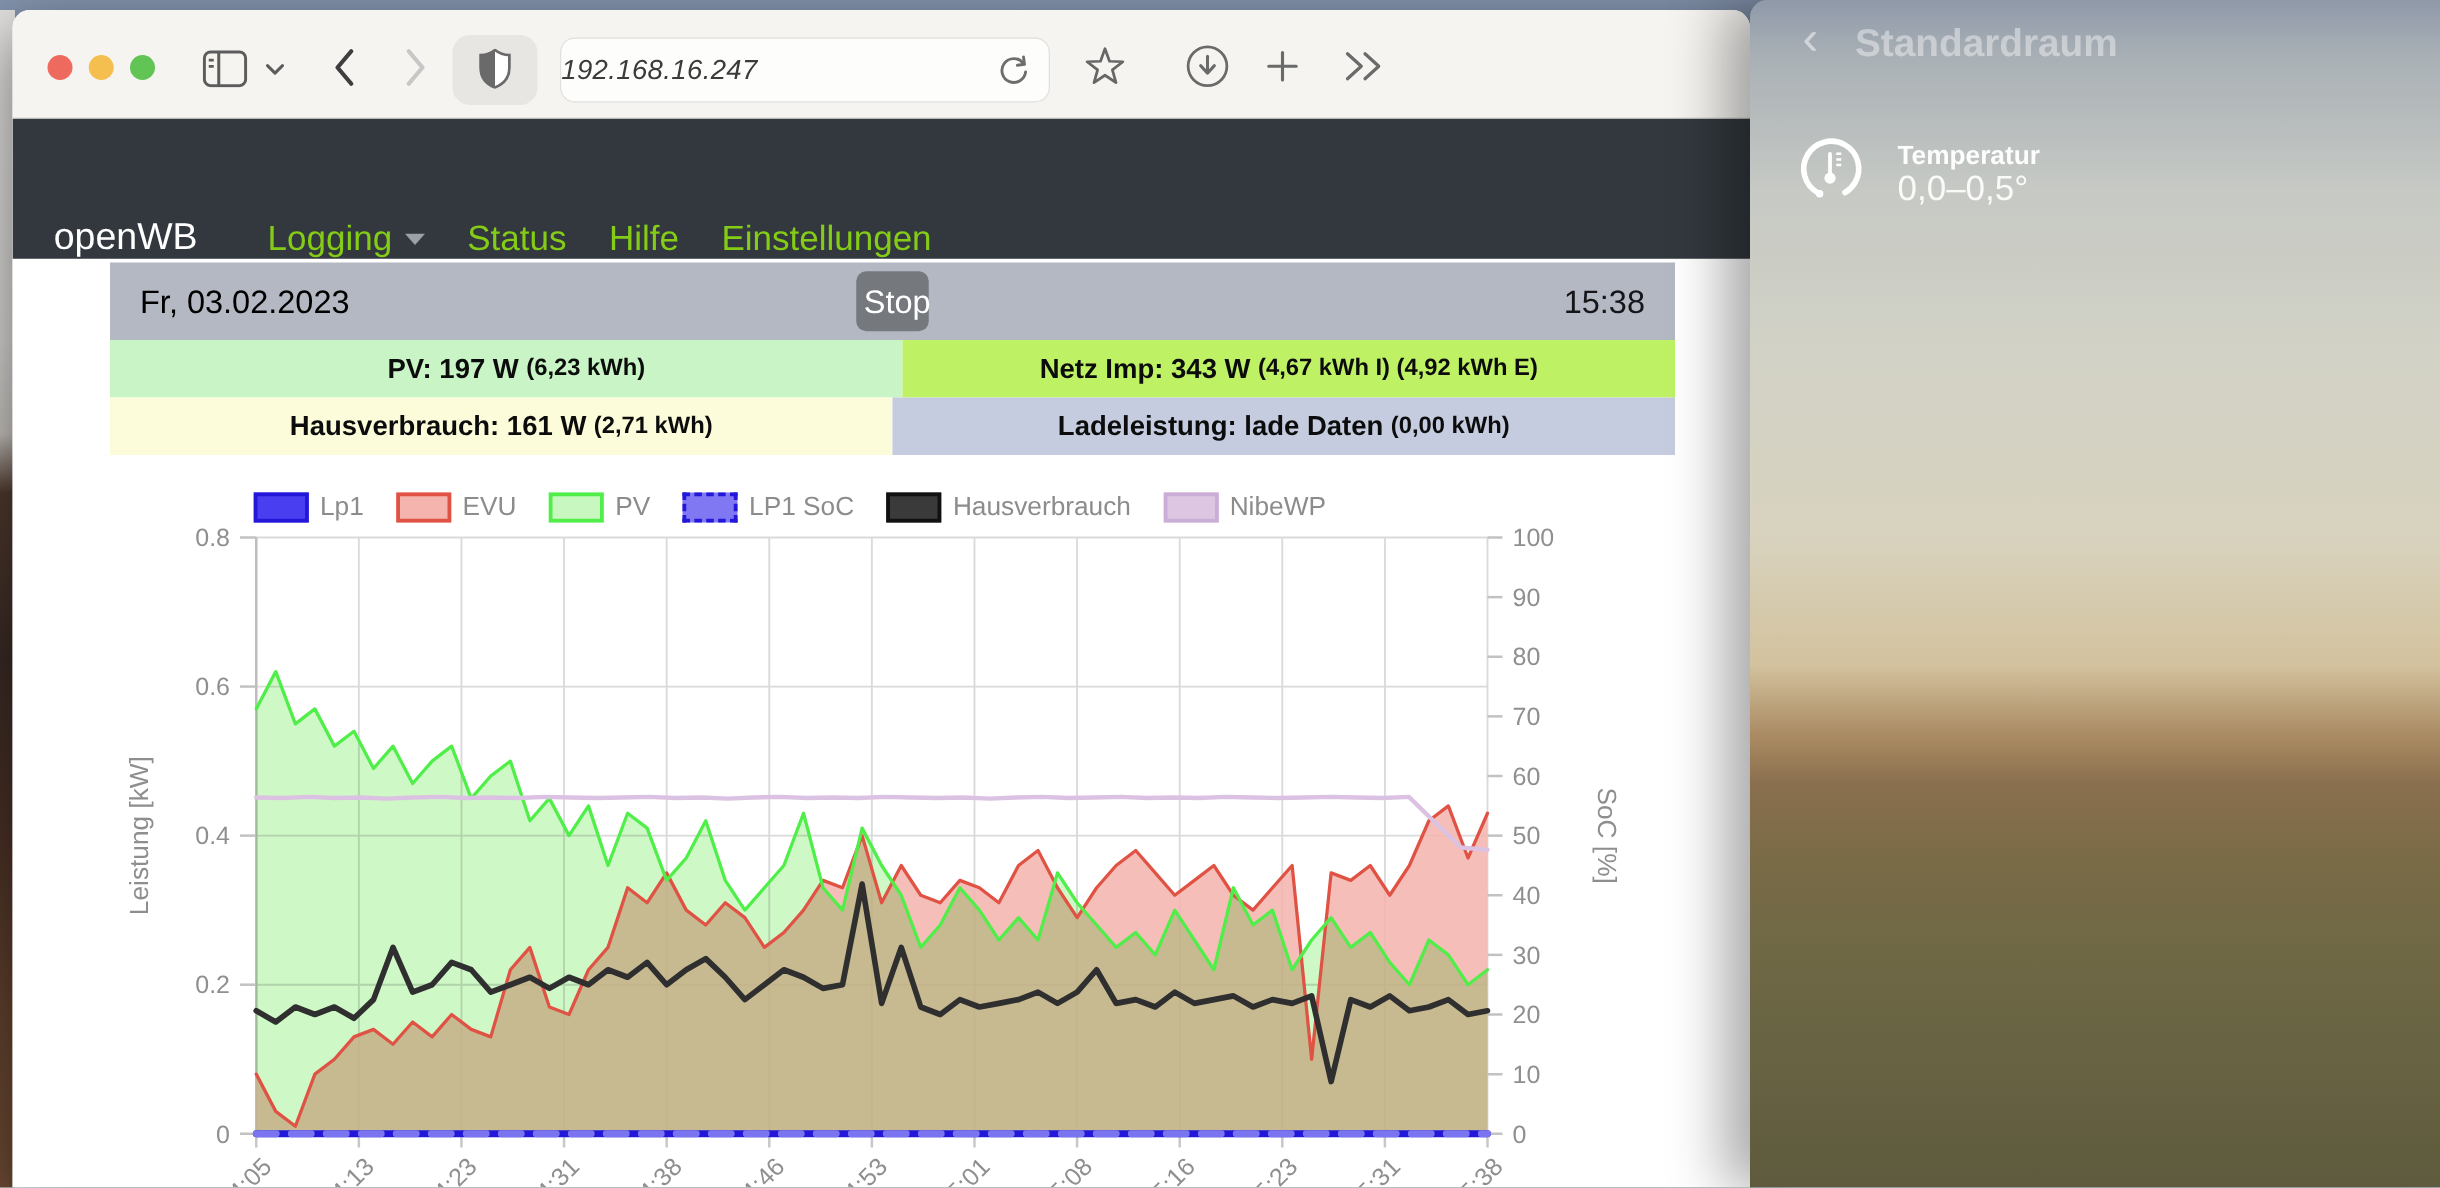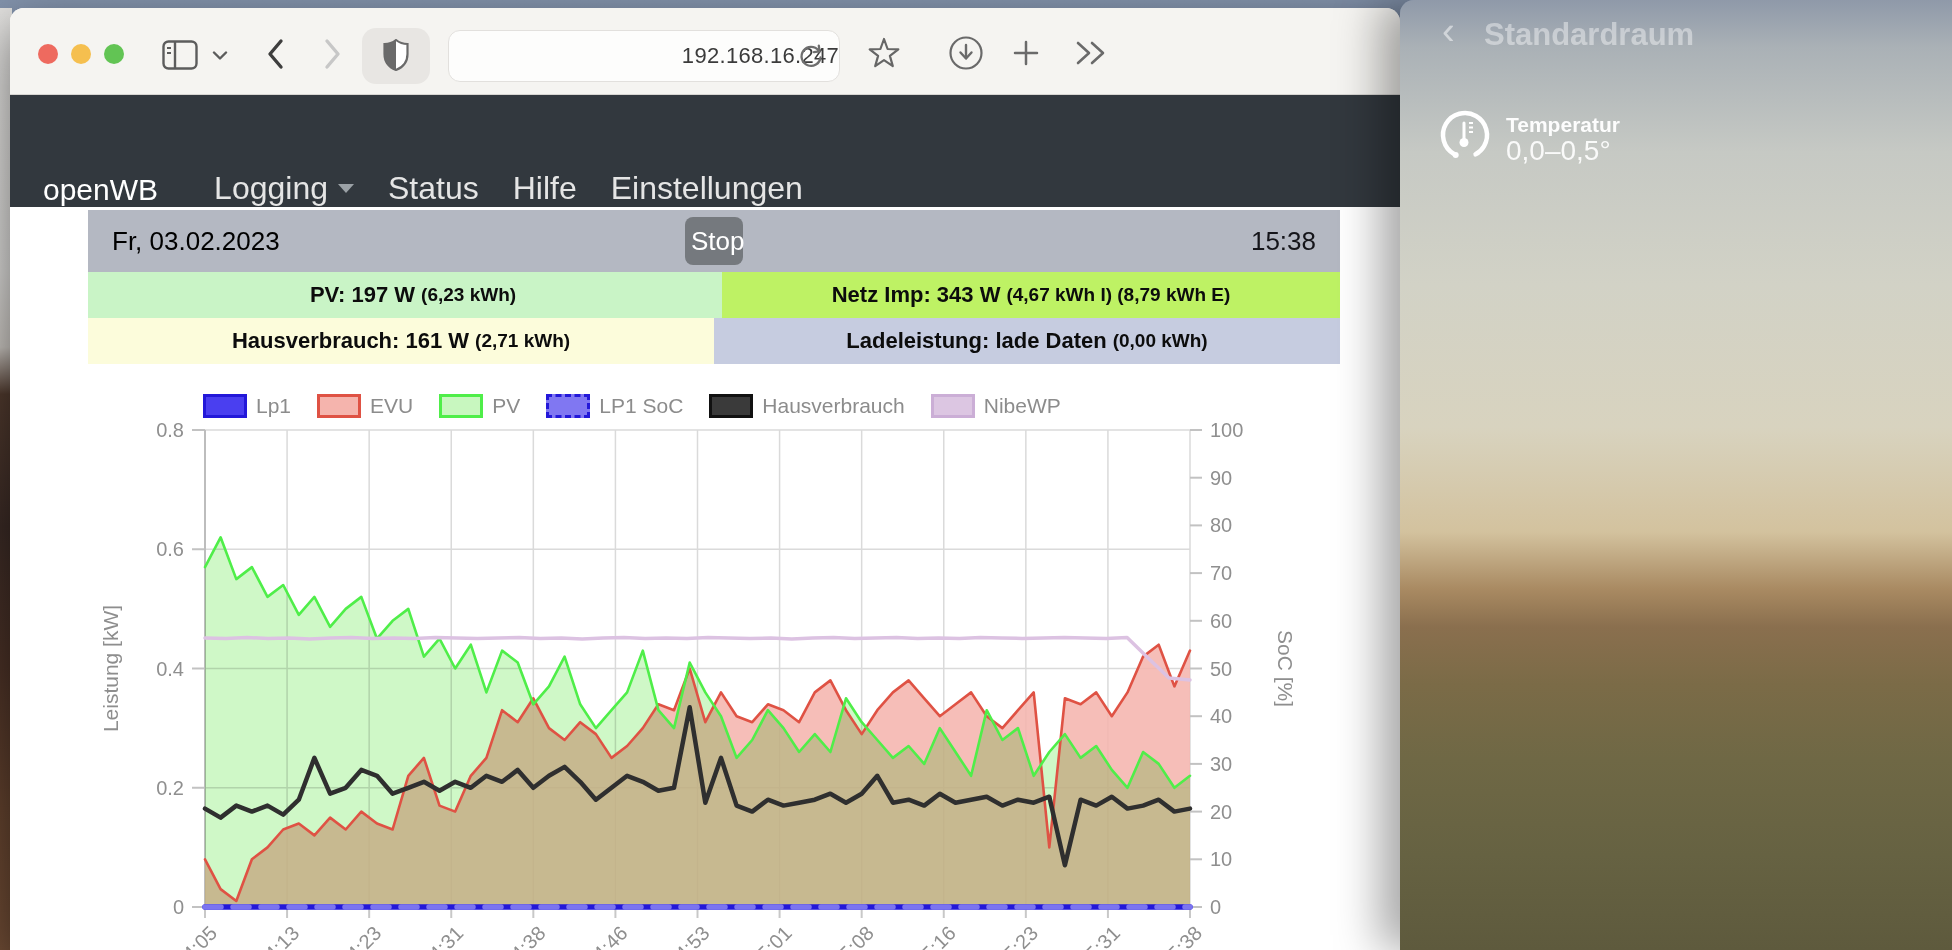--- a/index.html
+++ b/index.html
@@ -25,31 +25,31 @@
   }
   .tl{position:absolute;top:36px;width:20px;height:20px;border-radius:50%;}
   .tl.red{left:28px;background:#ee6a5f;}
   .tl.yellow{left:61px;background:#f5bf4f;}
   .tl.green{left:94px;background:#62c454;}
   .tb-btn{position:absolute;display:flex;align-items:center;justify-content:center;background:transparent;border:none;padding:0;cursor:default;}
   .shield-btn{left:352px;top:20px;width:68px;height:56px;border-radius:14px;background:#e8e6e3;}
   .url-field{
     position:absolute;left:438px;top:22px;width:392px;height:52px;border-radius:12px;
     background:#fdfdfc;border:1px solid #e2e0dd;box-sizing:border-box;
-    display:flex;align-items:center;justify-content:flex-end;
+    display:flex;align-items:center;justify-content:flex-start;font-style:italic;
   }
   .url-text{font-size:22px;color:#3b3b3b;letter-spacing:.3px;}
   .url-refresh{position:absolute;right:14px;top:12px;width:28px;height:28px;}
   
   .page{position:relative;height:855px;background:#fff;}
   .navbar{
     height:112px;background:#32383e;display:flex;align-items:flex-end;padding-left:33px;box-sizing:border-box;
   }
   .brand{color:#ffffff;font-size:30px;margin-right:56px;}
-  .nav-item{color:#e5e5e5;font-size:32px;margin-right:34px;display:flex;align-items:center;}
+  .nav-item{color:#84cc16;font-size:28px;margin-right:34px;display:flex;align-items:center;}
   .caret{display:inline-block;margin-left:10px;width:0;height:0;border-left:8px solid transparent;border-right:8px solid transparent;border-top:9px solid #9ba1a6;}
   .container{width:1252px;margin-left:78px;}
   .datebar{
     margin-top:3px;height:62px;background:#b4b8c2;display:flex;align-items:center;
     position:relative;padding:0 24px;box-sizing:border-box;
   }
   .datebar .date{font-size:26px;color:#000000;}
   .datebar .time{font-size:26px;color:#15151a;margin-left:auto;}
   .stop-btn{
     position:absolute;left:50%;transform:translateX(-50%);top:7px;
@@ -74,21 +74,21 @@
     border-radius:14px 0 0 0;overflow:hidden;
     box-shadow:-20px 0 45px rgba(0,0,0,.35);
     background:linear-gradient(180deg,
       #8f99a9 0%,#aab1b6 5%,#c6c9c4 16%,#d2d2c6 30%,#d8d3bf 45%,
       #d3c29e 56%,#a98a62 62%,#8a6f4e 66%,#7b6b47 72%,#6f6845 80%,
       #666242 90%,#5e5a3d 100%);
   }
   .home-back{position:absolute;left:42px;top:12px;font-size:38px;color:rgba(255,255,255,.5);line-height:1;background:none;border:none;padding:0;font-family:"Liberation Sans",sans-serif;}
   .home-title{position:absolute;left:84px;top:17px;font-size:31px;font-weight:bold;color:rgba(255,255,255,.42);}
   .temp-tile{position:absolute;left:38px;top:108px;display:flex;align-items:center;}
-  .temp-texts{margin-left:14px;}
+  .temp-texts{margin-left:26px;}
   .temp-name{font-size:21px;font-weight:bold;color:rgba(255,255,255,.97);line-height:27px;}
   .temp-value{font-size:28px;color:rgba(255,255,255,.9);line-height:26px;}
 </style>
 </head>
 <body>
 
 <div class="desktop-left"></div>
 
 <div class="browser">
 
@@ -200,21 +200,21 @@
         <span class="time">15:38</span>
       </div>
 
       <div class="tile-row">
         <div class="tile" style="background: rgb(201, 244, 198); padding-left: 16px;">
           <span class="t-main">PV: 197 W</span>
           <span class="t-detail">(6,23 kWh)</span>
         </div>
         <div class="tile" style="background: #bef264;">
           <span class="t-main">Netz Imp: 343 W</span>
-          <span class="t-detail">(4,67 kWh I) (8,79 kWh E)</span>
+          <span class="t-detail">(4,67 kWh I) (4,92 kWh E)</span>
         </div>
       </div>
       <div class="tile-row">
         <div class="tile" style="background: rgb(252, 252, 219);">
           <span class="t-main">Hausverbrauch: 161 W</span>
           <span class="t-detail">(2,71 kWh)</span>
         </div>
         <div class="tile" style="background: rgb(198, 204, 224);">
           <span class="t-main">Ladeleistung: lade Daten</span>
           <span class="t-detail">(0,00 kWh)</span>

